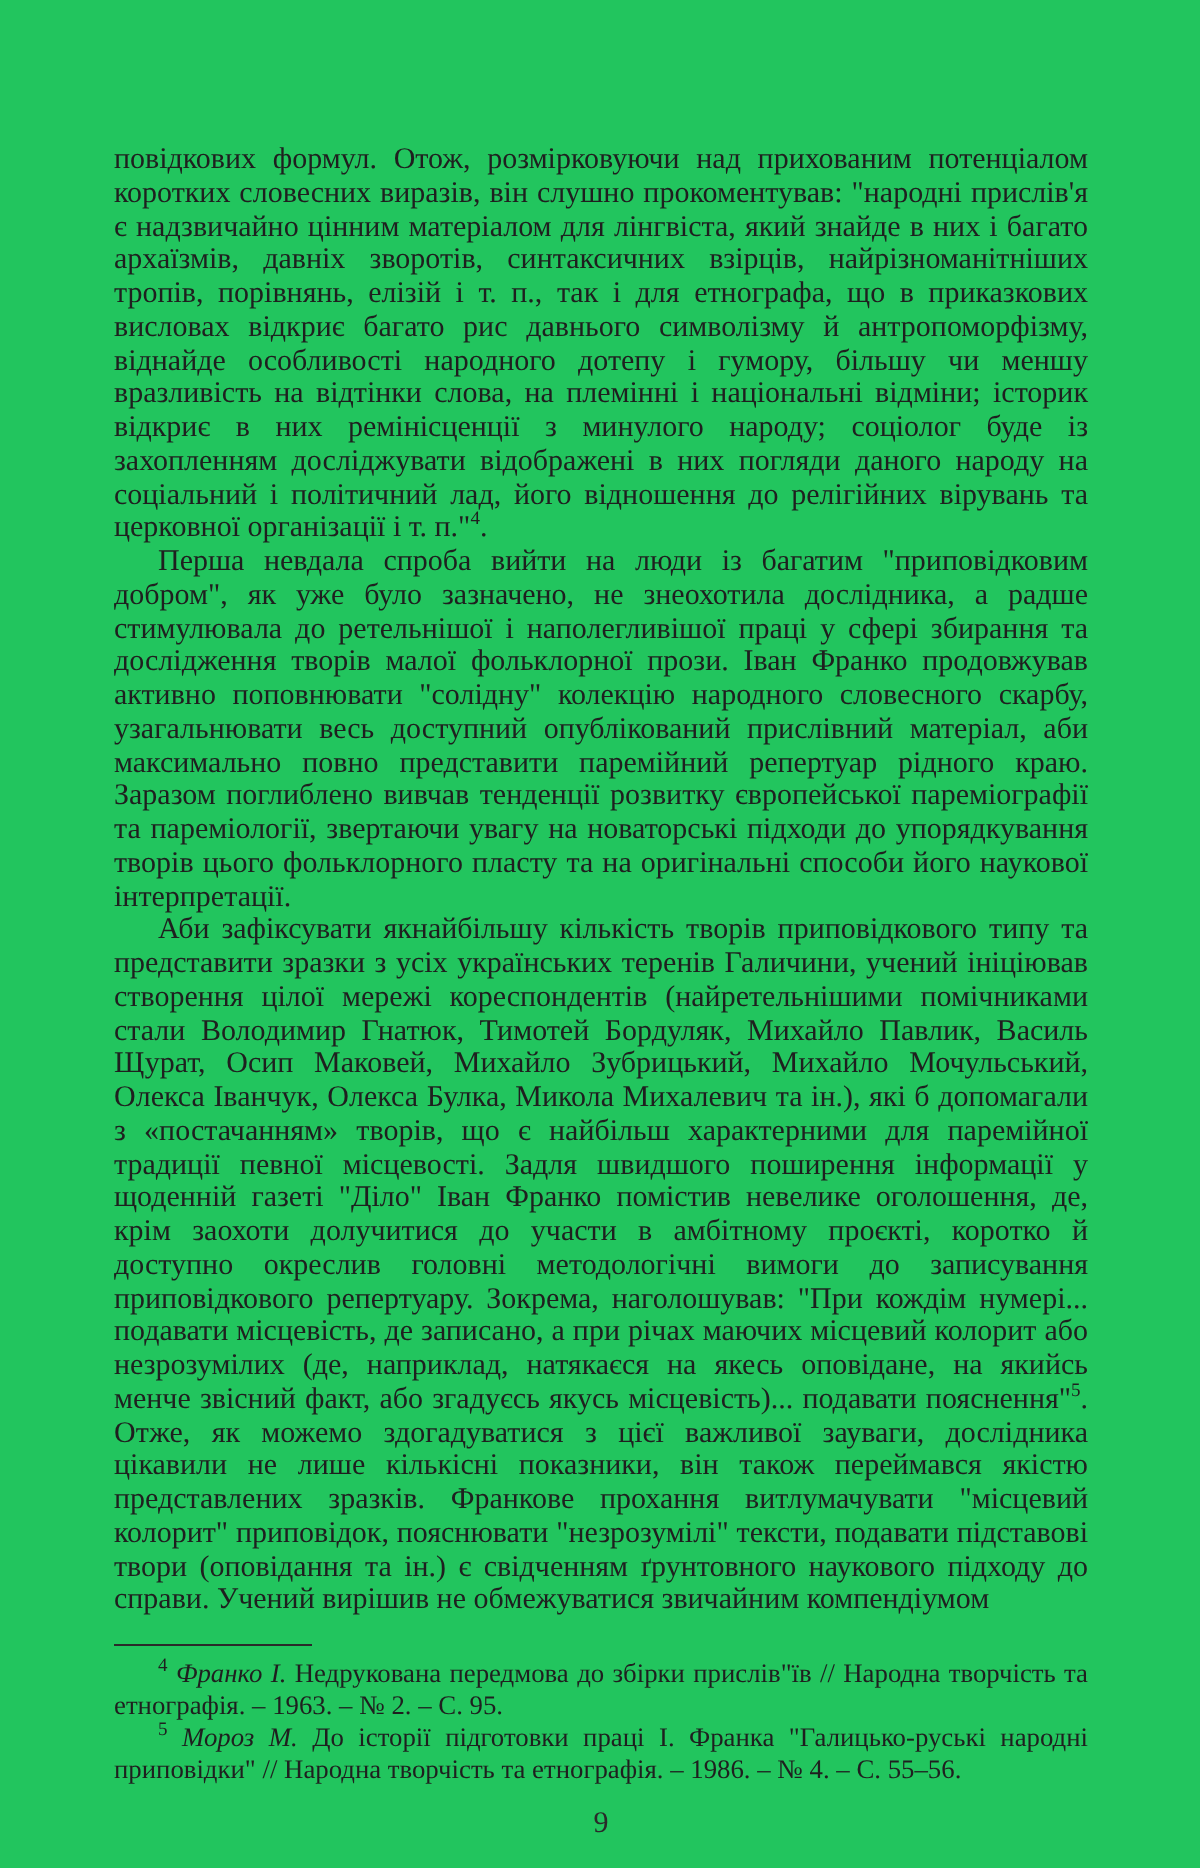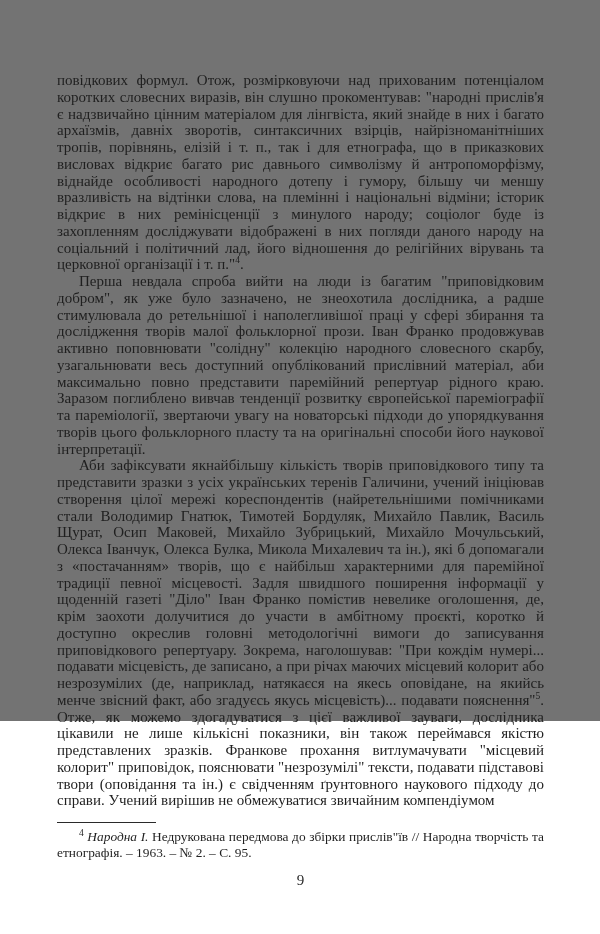--- a/index.html
+++ b/index.html
@@ -6,23 +6,23 @@
     margin: 0;
     padding: 0;
     background: #ffffff;
     width: 600px;
     height: 934px;
     overflow: hidden;
   }
   .page {
     position: relative;
     width: 600px;
-    height: 721px;
+    height: 934px;
     box-sizing: border-box;
-    background: #737373;
+    background: #22c55e;
     padding: 72px 56px 0 57px;
     font-family: "Liberation Serif", "DejaVu Serif", serif;
     color: #1f1f1f;
   }
   .body-text p {
     margin: 0;
     font-size: 15px;
     line-height: 16.75px;
     text-align: justify;
     hyphens: auto;
@@ -67,16 +67,17 @@
 <body>
 
 <div class="page">
   <main class="body-text">
       <p class="">повідкових формул. Отож, розмірковуючи над прихованим потенціалом коротких словесних виразів, він слушно прокоментував: "народні прислів'я є надзвичайно цінним матеріалом для лінгвіста, який знайде в них і багато архаїзмів, давніх зворотів, синтаксичних взірців, найрізноманітніших тропів, порівнянь, елізій і т. п., так і для етнографа, що в приказкових висловах відкриє багато рис давнього символізму й антропоморфізму, віднайде особливості народного дотепу і гумору, більшу чи меншу вразливість на відтінки слова, на племінні і національні відміни; історик відкриє в них ремінісценції з минулого народу; соціолог буде із захопленням досліджувати відображені в них погляди даного народу на соціальний і політичний лад, його відношення до релігійних вірувань та церковної організації і т. п."<sup class="fn-ref">4</sup>.</p>
       <p class="indent">Перша невдала спроба вийти на люди із багатим "приповідковим добром", як уже було зазначено, не знеохотила дослідника, а радше стимулювала до ретельнішої і наполегливішої праці у сфері збирання та дослідження творів малої фольклорної прози. Іван Франко продовжував активно поповнювати "солідну" колекцію народного словесного скарбу, узагальнювати весь доступний опублікований прислівний матеріал, аби максимально повно представити паремійний репертуар рідного краю. Заразом поглиблено вивчав тенденції розвитку європейської пареміографії та пареміології, звертаючи увагу на новаторські підходи до упорядкування творів цього фольклорного пласту та на оригінальні способи його наукової інтерпретації.</p>
       <p class="indent">Аби зафіксувати якнайбільшу кількість творів приповідкового типу та представити зразки з усіх українських теренів Галичини, учений ініціював створення цілої мережі кореспондентів (найретельнішими помічниками стали Володимир Гнатюк, Тимотей Бордуляк, Михайло Павлик, Василь Щурат, Осип Маковей, Михайло Зубрицький, Михайло Мочульський, Олекса Іванчук, Олекса Булка, Микола Михалевич та ін.), які б допомагали з «постачанням» творів, що є найбільш характерними для паремійної традиції певної місцевості. Задля швидшого поширення інформації у щоденній газеті "Діло" Іван Франко помістив невелике оголошення, де, крім заохоти долучитися до участи в амбітному проєкті, коротко й доступно окреслив головні методологічні вимоги до записування приповідкового репертуару. Зокрема, наголошував: "При кождім нумері... подавати місцевість, де записано, а при річах маючих місцевий колорит або незрозумілих (де, наприклад, натякаєся на якесь оповідане, на якийсь менче звісний факт, або згадуєсь якусь місцевість)... подавати пояснення"<sup class="fn-ref">5</sup>. Отже, як можемо здогадуватися з цієї важливої зауваги, дослідника цікавили не лише кількісні показники, він також переймався якістю представлених зразків. Франкове прохання витлумачувати "місцевий колорит" приповідок, пояснювати "незрозумілі" тексти, подавати підставові твори (оповідання та ін.) є свідченням ґрунтовного наукового підходу до справи. Учений вирішив не обмежуватися звичайним компендіумом</p>
     </main>
   <div class="footnote-sep"></div>
   <section class="footnotes">
-      <p><sup class="fn-mark">4</sup> <i>Народна І.</i> Недрукована передмова до збірки прислів"їв // Народна творчість та етнографія. – 1963. – № 2. – С. 95.</p>
+      <p><sup class="fn-mark">4</sup> <i>Франко І.</i> Недрукована передмова до збірки прислів"їв // Народна творчість та етнографія. – 1963. – № 2. – С. 95.</p>
+      <p><sup class="fn-mark">5</sup> <i>Мороз М.</i> До історії підготовки праці І. Франка "Галицько-руські народні приповідки" // Народна творчість та етнографія. – 1986. – № 4. – С. 55–56.</p>
     </section>
   <div class="page-number">9</div>
 </div>
 
 </body></html>

